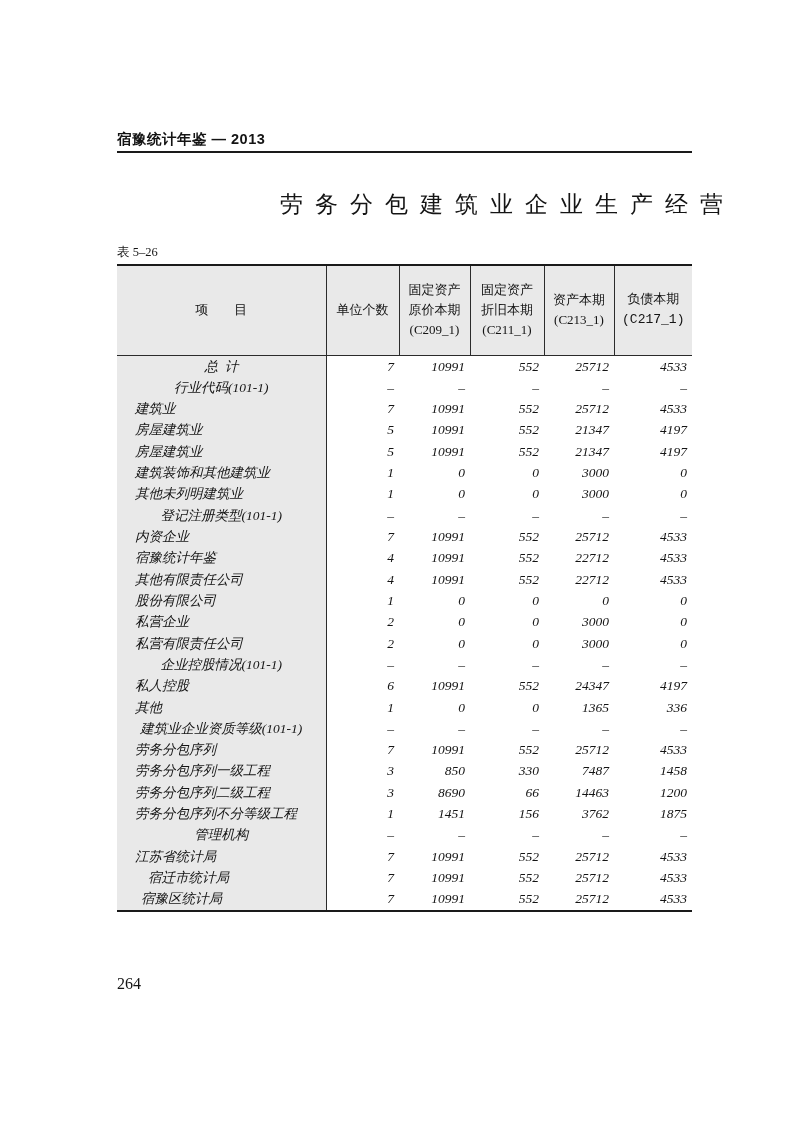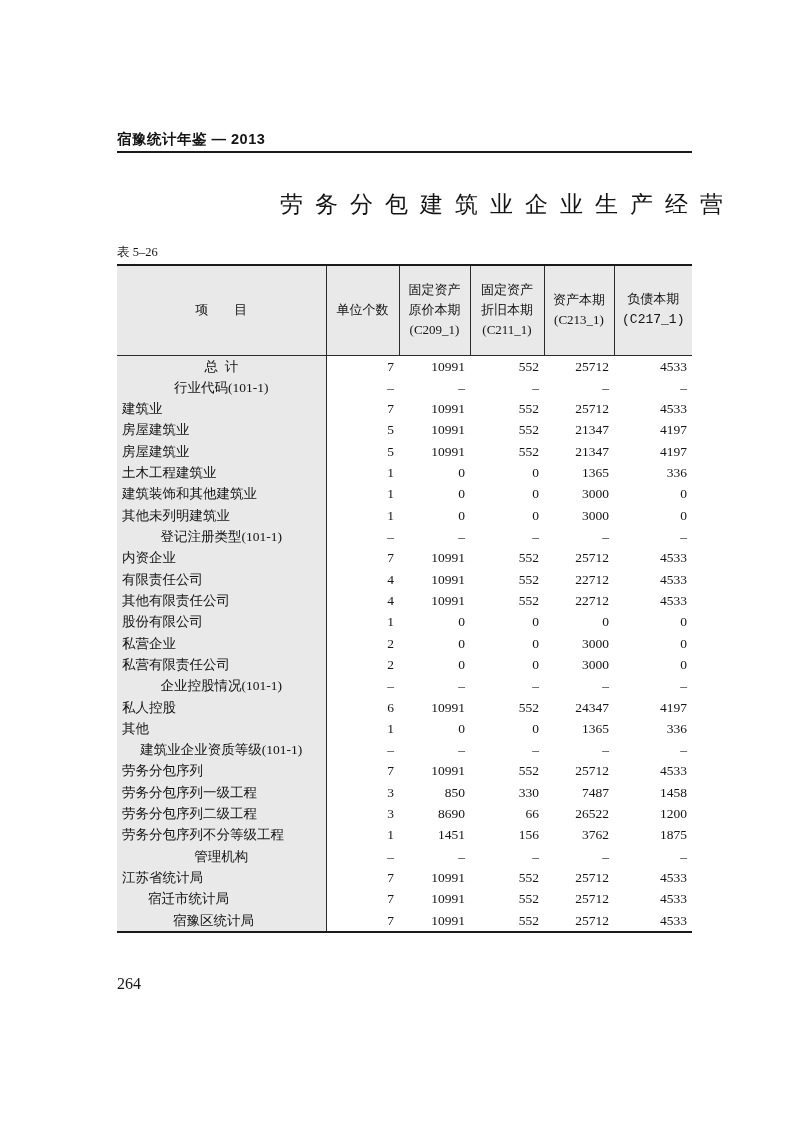--- a/index.html
+++ b/index.html
@@ -68,37 +68,37 @@
     border-right: 1px solid #2b2b2b;
     border-bottom: 1px solid #2b2b2b;
     font-weight: normal;
     font-size: 13px;
     line-height: 20px;
     text-align: center;
     vertical-align: middle;
     padding: 0;
   }
   .stat-table thead th:last-child { border-right: none; font-family: Liberation Mono, monospace; }
-  .stat-table tbody tr { height: 21.32px; }
+  .stat-table tbody tr { height: 21.32px; font-style: italic; }
   .stat-table tbody td {
     font-size: 13.5px;
     padding: 0;
     vertical-align: middle;
     line-height: 21.32px;
   }
   .stat-table tbody td.label {
     background: #e9e9e9;
     border-right: 1px solid #2b2b2b;
-    padding-left: 5px;
+    padding-left: 18px;
     white-space: pre;
     overflow: hidden;
   }
   .stat-table tbody td.label.ctr { text-align: center; padding-left: 0; }
   .stat-table tbody td.label.ind1 { padding-left: 31px; }
-  .stat-table tbody td.label.ind2 { padding-left: 56px; }
+  .stat-table tbody td.label.ind2 { padding-left: 24px; }
   .stat-table tbody td.num {
     text-align: right;
     padding-right: 5px;
     font-family: "Liberation Serif", "DejaVu Serif", serif;
   }
   .page-number {
     position: absolute;
     left: 113px;
     top: 975px;
     font-size: 16px;
@@ -171,28 +171,20 @@
         </tr>
         <tr>
           <td class="label">房屋建筑业</td>
           <td class="num">5</td>
           <td class="num">10991</td>
           <td class="num">552</td>
           <td class="num">21347</td>
           <td class="num">4197</td>
         </tr>
         <tr>
-          <td class="label">土木工程建筑业</td>
-          <td class="num">1</td>
-          <td class="num">0</td>
-          <td class="num">0</td>
-          <td class="num">1365</td>
-          <td class="num">336</td>
-        </tr>
-        <tr>
           <td class="label">建筑装饰和其他建筑业</td>
           <td class="num">1</td>
           <td class="num">0</td>
           <td class="num">0</td>
           <td class="num">3000</td>
           <td class="num">0</td>
         </tr>
         <tr>
           <td class="label">其他未列明建筑业</td>
           <td class="num">1</td>
@@ -211,21 +203,21 @@
         </tr>
         <tr>
           <td class="label">内资企业</td>
           <td class="num">7</td>
           <td class="num">10991</td>
           <td class="num">552</td>
           <td class="num">25712</td>
           <td class="num">4533</td>
         </tr>
         <tr>
-          <td class="label">有限责任公司</td>
+          <td class="label">宿豫统计年鉴</td>
           <td class="num">4</td>
           <td class="num">10991</td>
           <td class="num">552</td>
           <td class="num">22712</td>
           <td class="num">4533</td>
         </tr>
         <tr>
           <td class="label">其他有限责任公司</td>
           <td class="num">4</td>
           <td class="num">10991</td>
@@ -303,21 +295,21 @@
           <td class="num">850</td>
           <td class="num">330</td>
           <td class="num">7487</td>
           <td class="num">1458</td>
         </tr>
         <tr>
           <td class="label">劳务分包序列二级工程</td>
           <td class="num">3</td>
           <td class="num">8690</td>
           <td class="num">66</td>
-          <td class="num">26522</td>
+          <td class="num">14463</td>
           <td class="num">1200</td>
         </tr>
         <tr>
           <td class="label">劳务分包序列不分等级工程</td>
           <td class="num">1</td>
           <td class="num">1451</td>
           <td class="num">156</td>
           <td class="num">3762</td>
           <td class="num">1875</td>
         </tr>

